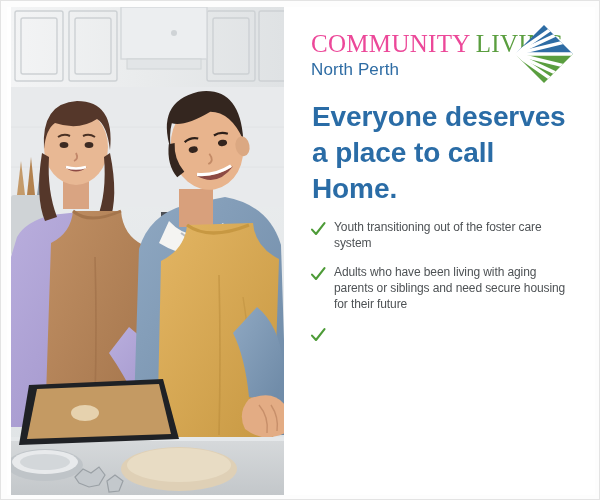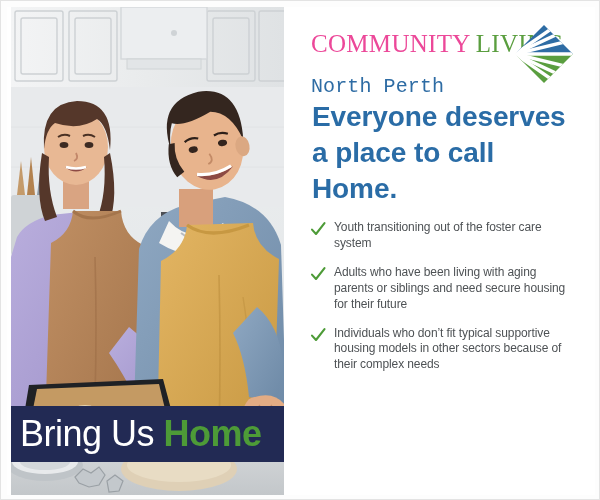--- a/index.html
+++ b/index.html
@@ -84,24 +84,24 @@
     font-family:"Liberation Serif", serif;
     font-size:25px;
     line-height:1;
     letter-spacing:0.3px;
     white-space:nowrap;
   }
   .logo-line1 .c{color:#ec4899;}
   .logo-line1 .l{color:#5a9e3f;}
   .sm{font-size:19px;}
   .logo-line2{
-    font-family:Liberation Mono, monospace;
-    font-size:20px;
+    font-family:Liberation Sans, sans-serif;
+    font-size:17px;
     color:#2e6ca4;
-    margin-top:19px;
+    margin-top:4px;
     letter-spacing:0.1px;
   }
   .logo-mark{
     position:absolute;
     right:2px;top:0px;
     width:62px;height:62px;
   }
   .logo-mark svg{display:block;}
 
   
@@ -296,23 +296,20 @@
         <ellipse cx="168" cy="462" rx="58" ry="22" fill="#dfd0b6"></ellipse>
         <ellipse cx="168" cy="458" rx="52" ry="17" fill="#e8dcc4"></ellipse>
 
         <g fill="#c3c8cc" stroke="#9aa0a5" stroke-width="1.2">
           <path d="M64 470 l8 -8 l8 4 l8 -6 l6 8 l-6 10 l-10 2 l-10 -4 z"></path>
           <path d="M96 474 l8 -6 l8 6 l-4 10 l-10 1 z"></path>
         </g>
       </svg>
     </div>
 
-    <div class="banner">
-      <div class="banner-text"><span class="w1">Bring Us </span><span class="w2">Home</span></div>
-    </div>
 
     <div class="panel">
 
       <div class="logo">
         <div class="logo-words">
           <div class="logo-line1"><span class="c">COMMUNITY</span><span class="sm">&nbsp;</span><span class="l">LIVING</span></div>
           <div class="logo-line2">North Perth</div>
         </div>
         <div class="logo-mark">
           <svg width="62" height="62" viewBox="0 0 62 62">
@@ -356,19 +353,18 @@
               </svg>
           </span>
           <span>Adults who have been living with aging parents or siblings and need secure housing for their future</span>
         </li>
         <li class="bullet">
           <span class="check">
             <svg width="16" height="16" viewBox="0 0 16 16">
                 <path d="M2 8.6 L6 13 L14.5 2.2" fill="none" stroke="#4d9b37" stroke-width="2.1" stroke-linecap="round" stroke-linejoin="round"></path>
               </svg>
           </span>
-          <span>Individuals who don’t fit typical supportive housing models in other sectors because of their complex needs</span>
         </li>
       </ul>
 
     </div>
   </div>
 </div>
 
 </body></html>

